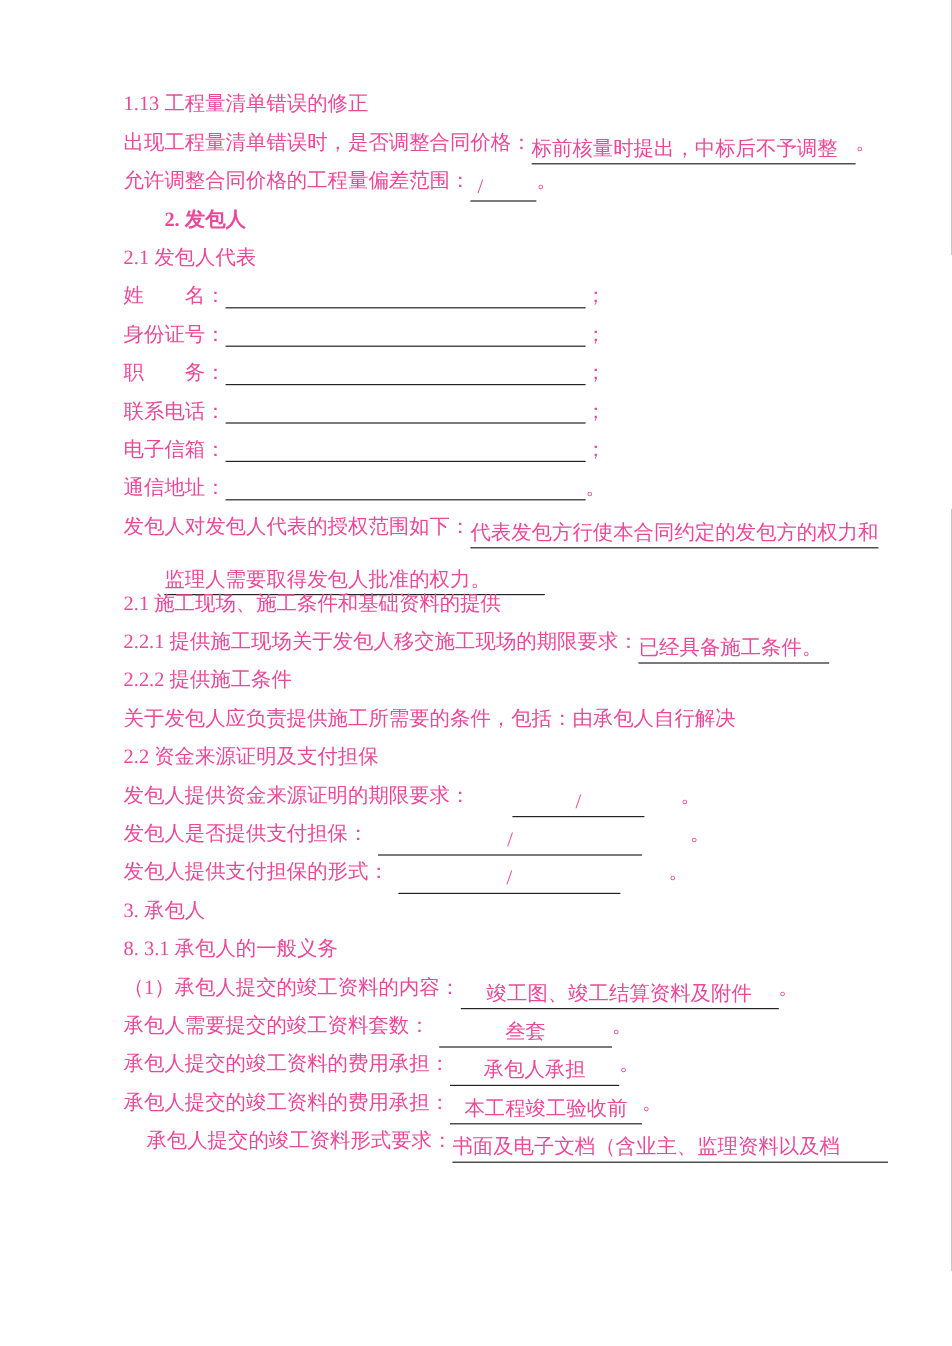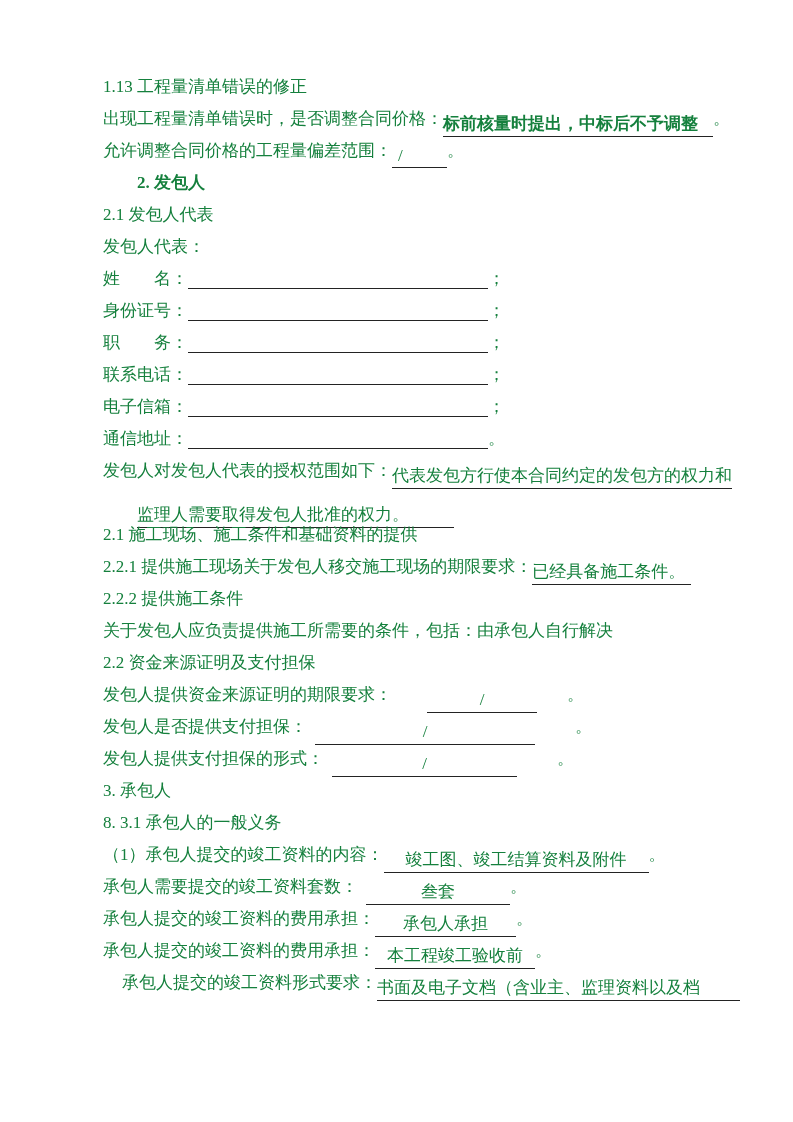--- a/index.html
+++ b/index.html
@@ -6,21 +6,21 @@
   .sheet {
     position: relative;
     width: 793px;
     height: 1122px;
     margin: 0 auto;
     background: #ffffff;
     box-sizing: border-box;
     padding: 71px 36px 0 103px;
     font-family: "Liberation Serif", "DejaVu Serif", serif;
     font-size: 17px;
-    color: #15803d;
+    color: #ec4899;
     overflow: hidden;
   }
   p.line {
     margin: 0;
     line-height: 32px;
     height: 32px;
     white-space: nowrap;
   }
   .bold { font-weight: bold; }
   .ind34 { padding-left: 34px; }
@@ -43,21 +43,21 @@
     vertical-align: -5px;
     text-align: center;
   }
   .w300 { width: 300px; }
   .w110 { width: 110px; }
   .w220 { width: 220px; }
   .w185 { width: 185px; }
   .w55  { width: 55px; text-align: left; padding-left: 6px; box-sizing: border-box; }
 
   .pr6  { padding-right: 6px; }
-  .pr15 { padding-right: 15px; font-weight: bold; }
+  .pr15 { padding-right: 15px; }
   .pr28 { padding-right: 28px; }
   .pr40 { padding-right: 40px; }
   .pr45 { padding-right: 45px; margin-top: 16px; }
   .px12 { padding-left: 12px; padding-right: 12px; text-align: center; }
   .px22 { padding-left: 22px; padding-right: 22px; }
   .px28 { padding-left: 28px; padding-right: 28px; }
   .px55 { padding-left: 55px; padding-right: 55px; }
 
   .ml8  { margin-left: 8px; }
   .ml30 { margin-left: 30px; }
@@ -72,21 +72,20 @@
   <p class="line"><span>1.13 工程量清单错误的修正</span></p>
 
   <p class="line"><span>出现工程量清单错误时，是否调整合同价格：</span><span class="fill pr15">标前核量时提出，中标后不予调整</span><span>。</span></p>
 
   <p class="line"><span>允许调整合同价格的工程量偏差范围：</span><span class="blank w55">/</span><span>。</span></p>
 
   <p class="line bold ind34"><span>2. 发包人</span></p>
 
   <p class="line"><span>2.1 发包人代表</span></p>
 
-  <p class="line"><span>发包人代表：</span></p>
 
   <p class="line"><span>姓　　名：</span><span class="blank w300"></span><span>；</span></p>
 
   <p class="line"><span>身份证号：</span><span class="blank w300"></span><span>；</span></p>
 
   <p class="line"><span>职　　务：</span><span class="blank w300"></span><span>；</span></p>
 
   <p class="line"><span>联系电话：</span><span class="blank w300"></span><span>；</span></p>
 
   <p class="line"><span>电子信箱：</span><span class="blank w300"></span><span>；</span></p>

